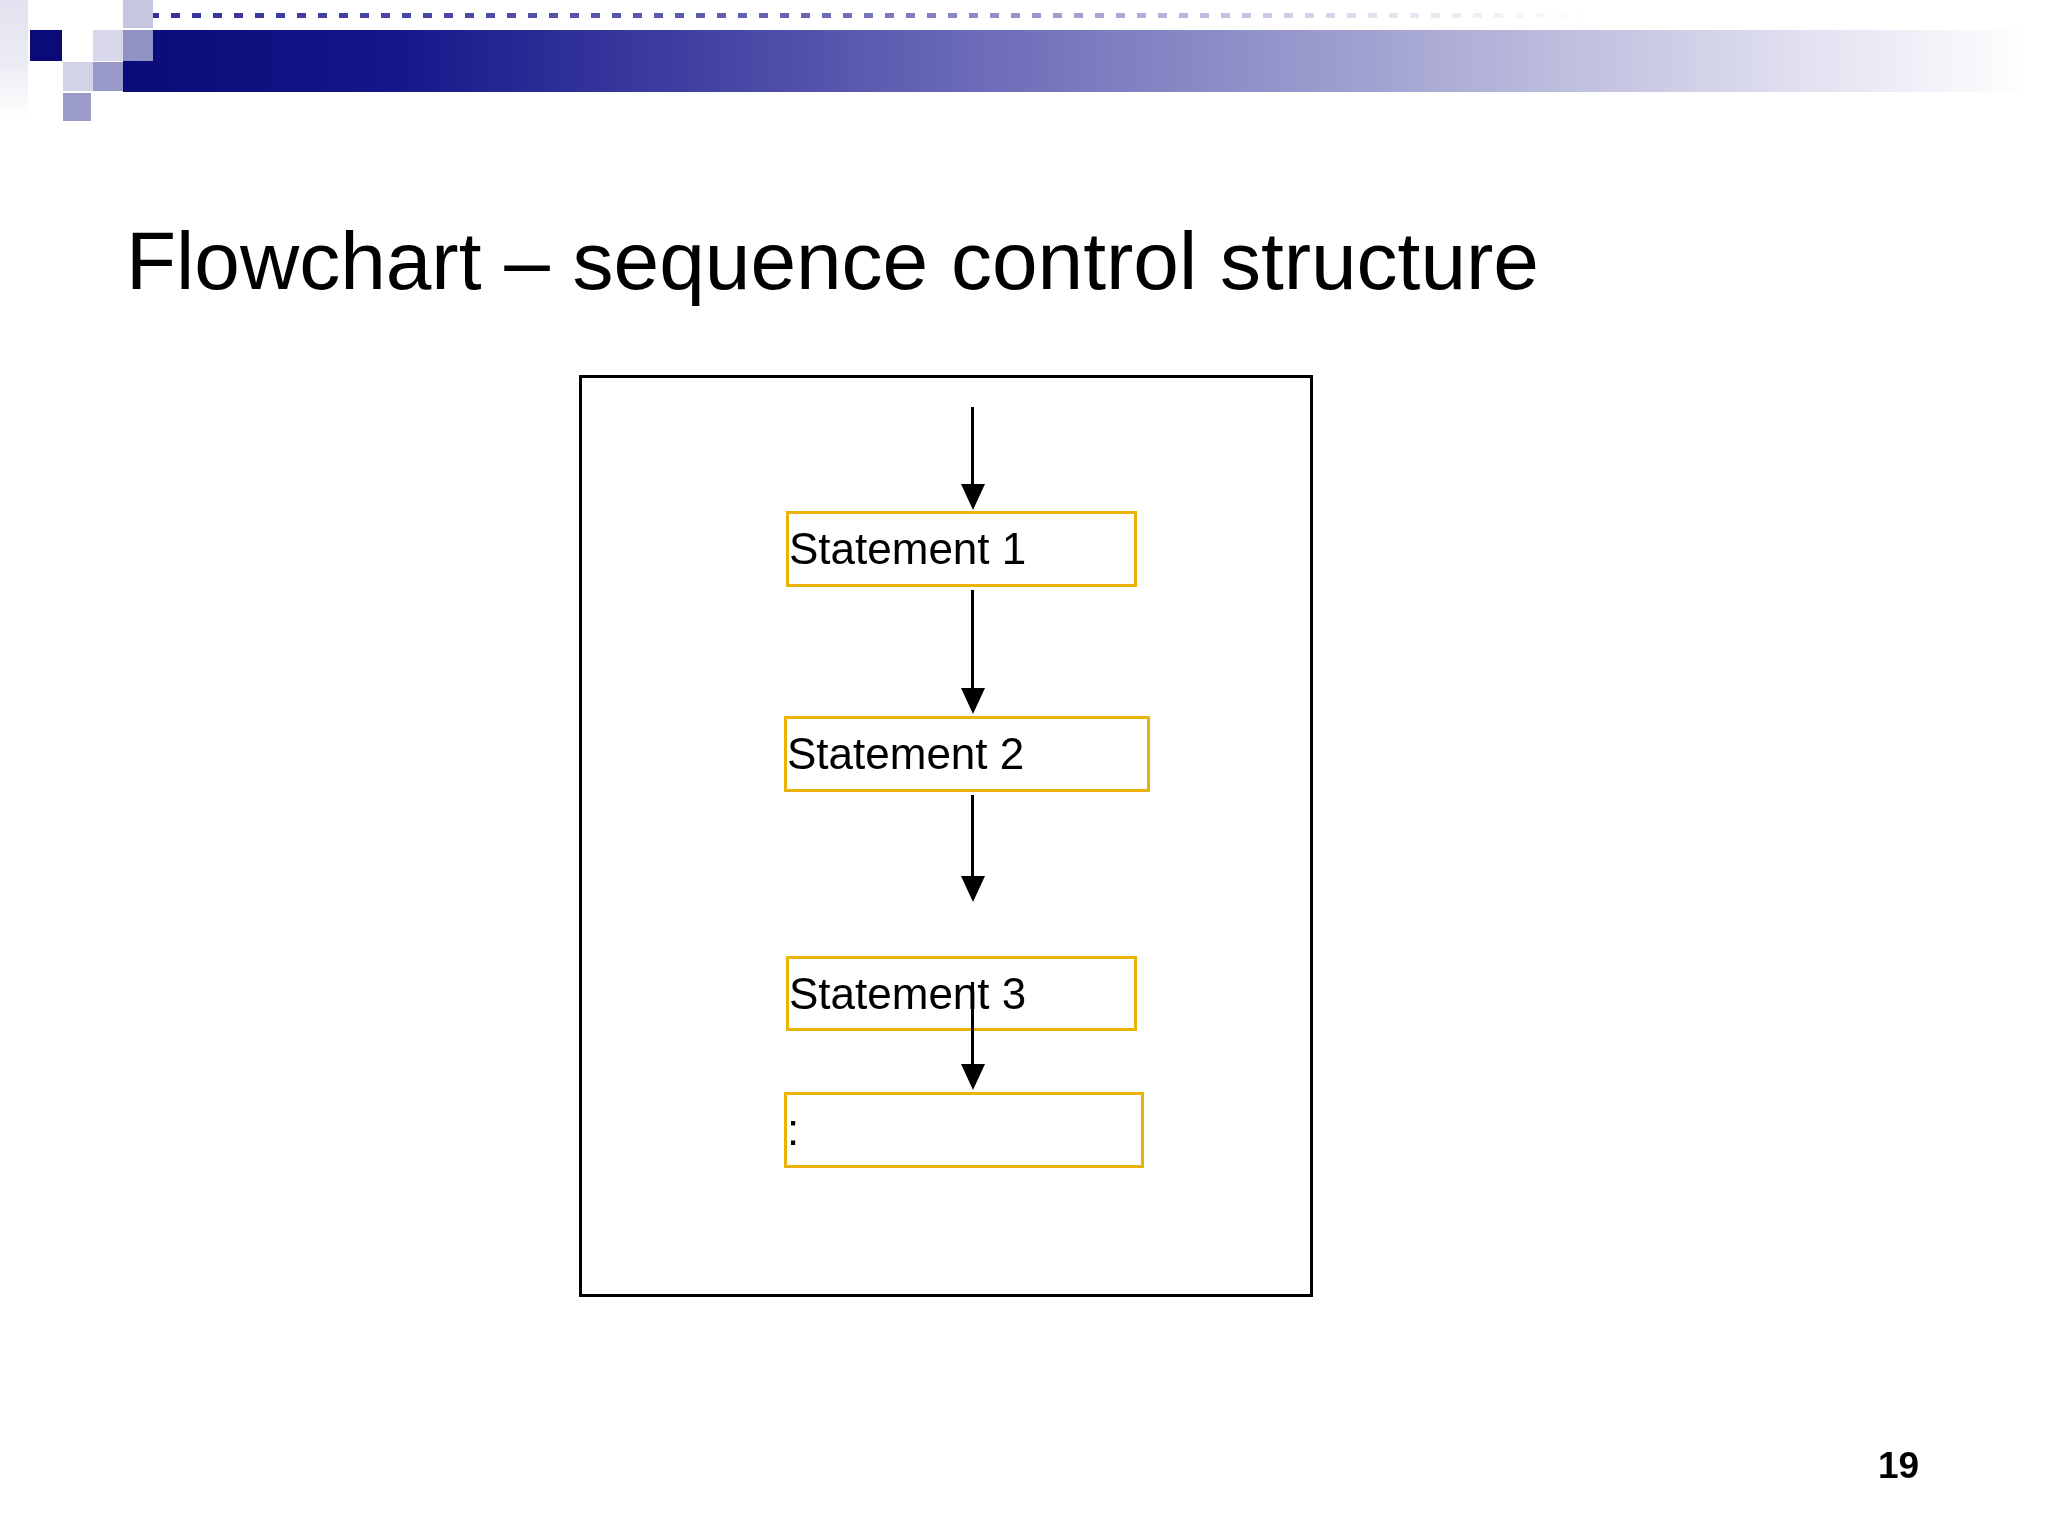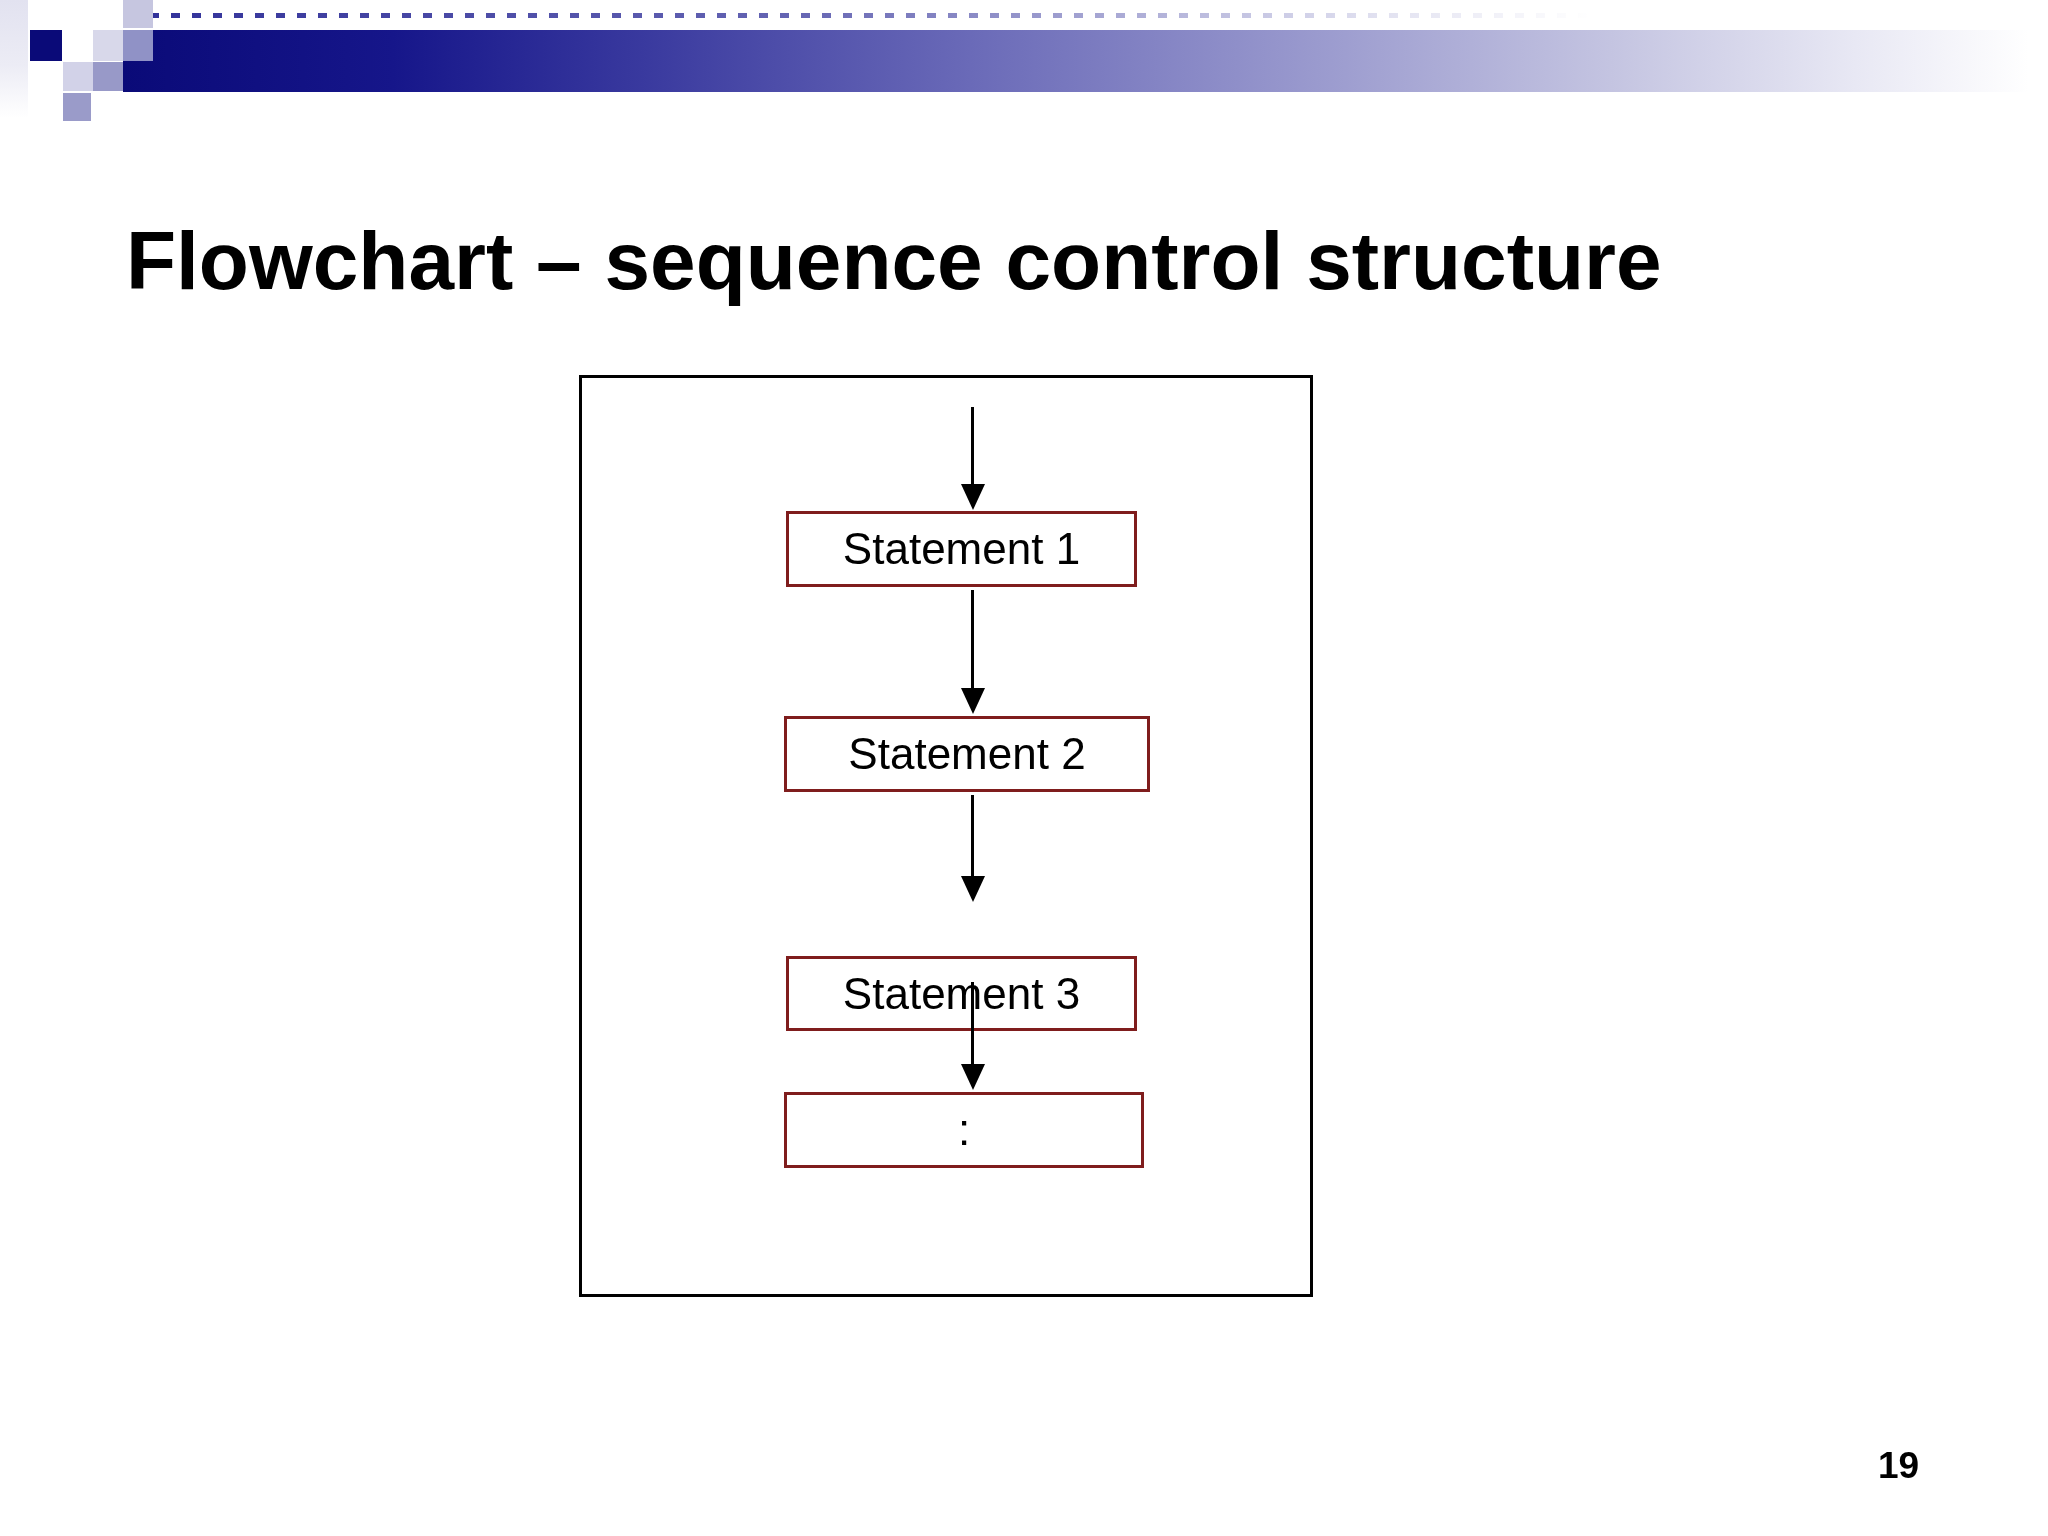--- a/index.html
+++ b/index.html
@@ -35,34 +35,34 @@
   .sq-navy      { left: 30px;  top: 30px; width: 32px; height: 31px; background: #0a0a78; }
   .sq-light-a   { left: 93px;  top: 30px; width: 30px; height: 31px; background: #d8d8ea; }
   .sq-med-a     { left: 123px; top: 30px; width: 30px; height: 31px; background: #9092c6; }
   .sq-light-b   { left: 63px;  top: 62px; width: 30px; height: 29px; background: #d2d2e8; }
   .sq-med-b     { left: 93px;  top: 62px; width: 30px; height: 29px; background: #9899c8; }
   .sq-med-c     { left: 63px;  top: 93px; width: 28px; height: 28px; background: #9a9bc9; }
 
   
   .title {
     position: absolute; left: 126px; top: 220px;
-    font-size: 82px; line-height: 82px; font-weight: 700;
+    font-size: 82px; line-height: 82px; font-weight: 400;
     white-space: nowrap; letter-spacing: 0; text-align: center;
   }
 
   
   .container-box {
     position: absolute; left: 579px; top: 375px;
     width: 728px; height: 916px;
     border: 3px solid #000; background: #fff;
   }
   .node {
     position: absolute;
-    border: 3px solid #7f1d1d; background: #fff;
-    display: flex; align-items: center; justify-content: center;
+    border: 3px solid #eab308; background: #fff;
+    display: flex; align-items: center; 
     font-size: 44px; line-height: 1;
   }
   .node-1 { left: 786px; top: 511px; width: 345px; height: 70px; }
   .node-2 { left: 784px; top: 716px; width: 360px; height: 70px; }
   .node-3 { left: 786px; top: 936px; width: 345px; height: 69px; margin-top: 20px; }
   .node-4 { left: 784px; top: 1092px; width: 354px; height: 70px; }
 
   .aline { position: absolute; width: 3px; background: #000; left: 971px; }
   .ahead {
     position: absolute; left: 961px; width: 0; height: 0;

